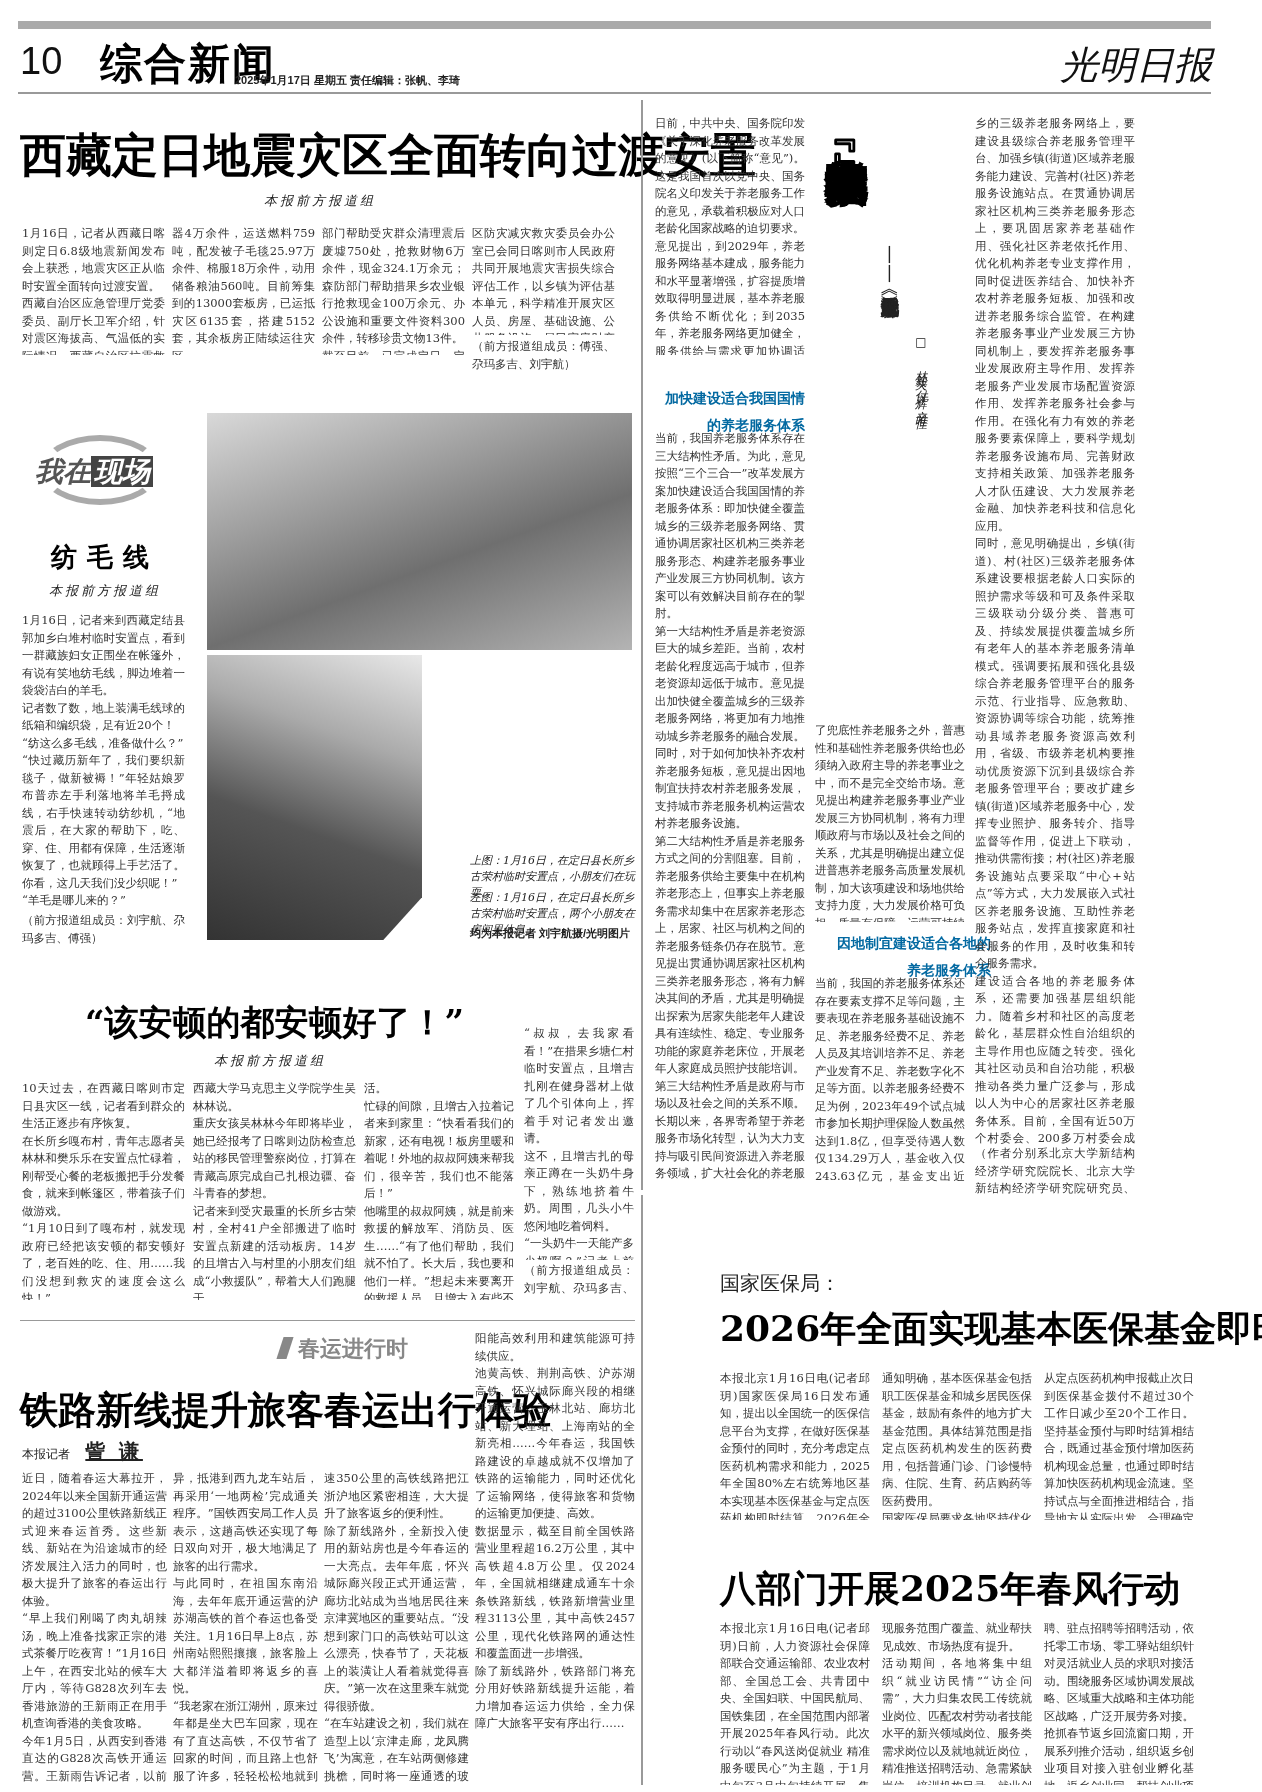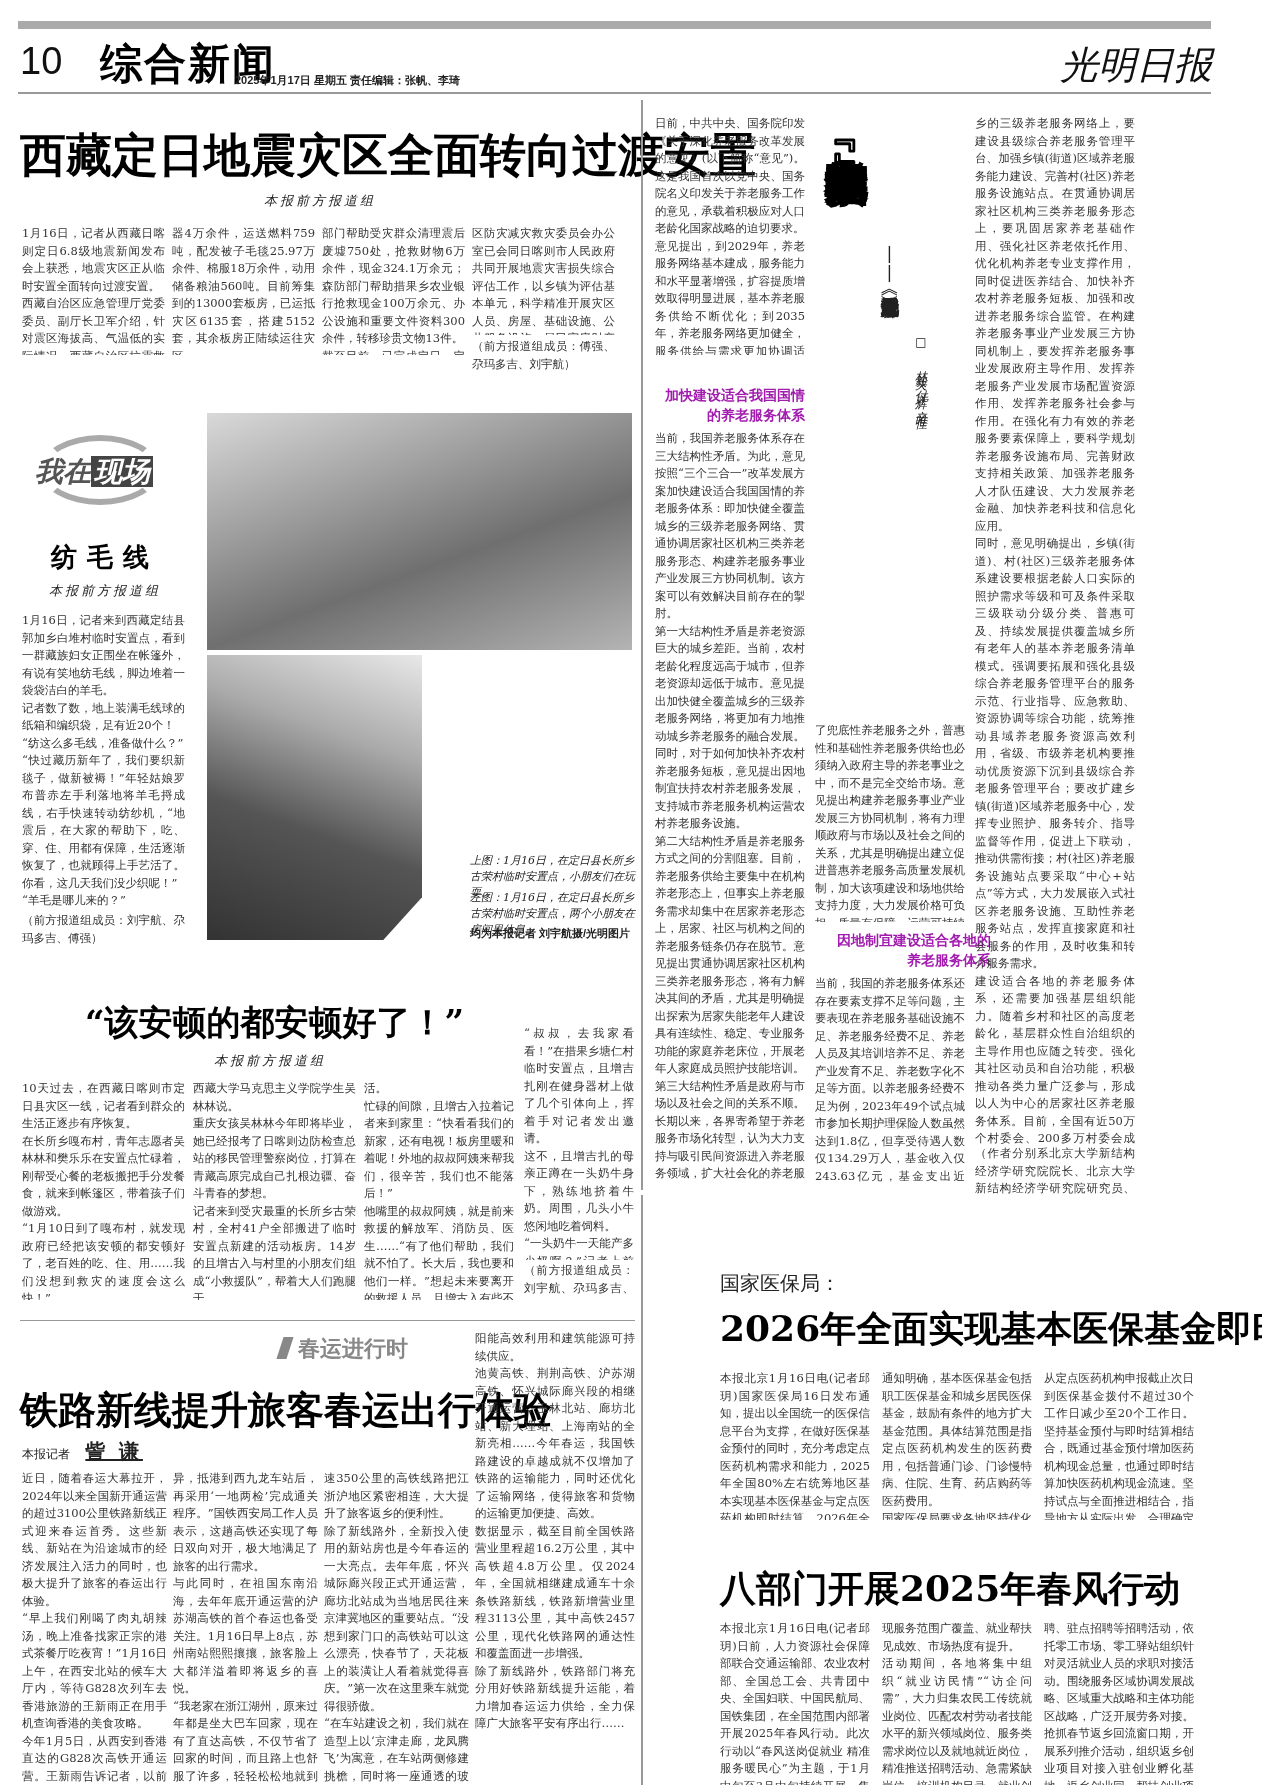--- a/index.html
+++ b/index.html
@@ -20,21 +20,21 @@
   .photo2 { background: linear-gradient(200deg, #e8e8e8 0%, #aaa 30%, #555 60%, #333 100%); }
   .caption { font-size: 11px; line-height: 16px; color: #222; font-style: italic; }
   .logo-zaixian { left: 30px; top: 435px; width: 130px; height: 70px; }
   .logo-zaixian .arc { position: absolute; left: 10px; top: 0; width: 120px; height: 70px; border: 6px solid #aaa; border-radius: 50%; border-left-color: transparent; border-right-color: transparent; }
   .logo-zaixian .txt { position: absolute; left: 5px; top: 18px; font-size: 28px; font-weight: bold; color: #555; font-style: italic; font-family: "Liberation Sans", sans-serif; }
   .logo-zaixian .txt span { background: #444; color: #fff; padding: 0 3px; }
   .kicker-bar { font-family: "Liberation Sans", sans-serif; font-size: 22px; font-weight: bold; color: #888; }
   .kicker-bar .slash { display: inline-block; width: 10px; height: 22px; background: #888; transform: skewX(-18deg); margin-right: 8px; vertical-align: -3px; }
   .vtitle { writing-mode: vertical-rl; font-weight: bold; color: #000; }
   .vsub { writing-mode: vertical-rl; color: #222; font-family: "DejaVu Sans", sans-serif; }
-  .subhead { font-family: "Liberation Sans", sans-serif; font-weight: bold; font-size: 14px; line-height: 20px; color: #a21caf; }
+  .subhead { font-family: "Liberation Sans", sans-serif; font-weight: bold; font-size: 14px; line-height: 27px; color: #0369a1; }
   .sans-kicker { font-family: "DejaVu Sans", sans-serif; font-size: 20px; color: #222; }
 </style>
 </head>
 <body>
 
 <div class="abs topbar"></div>
 <div class="abs pageno">10</div>
 <div class="abs section">综合新闻</div>
 <div class="abs dateline">2025年1月17日  星期五  责任编辑：张帆、李琦</div>
 <div class="abs masthead">光明日报</div>

